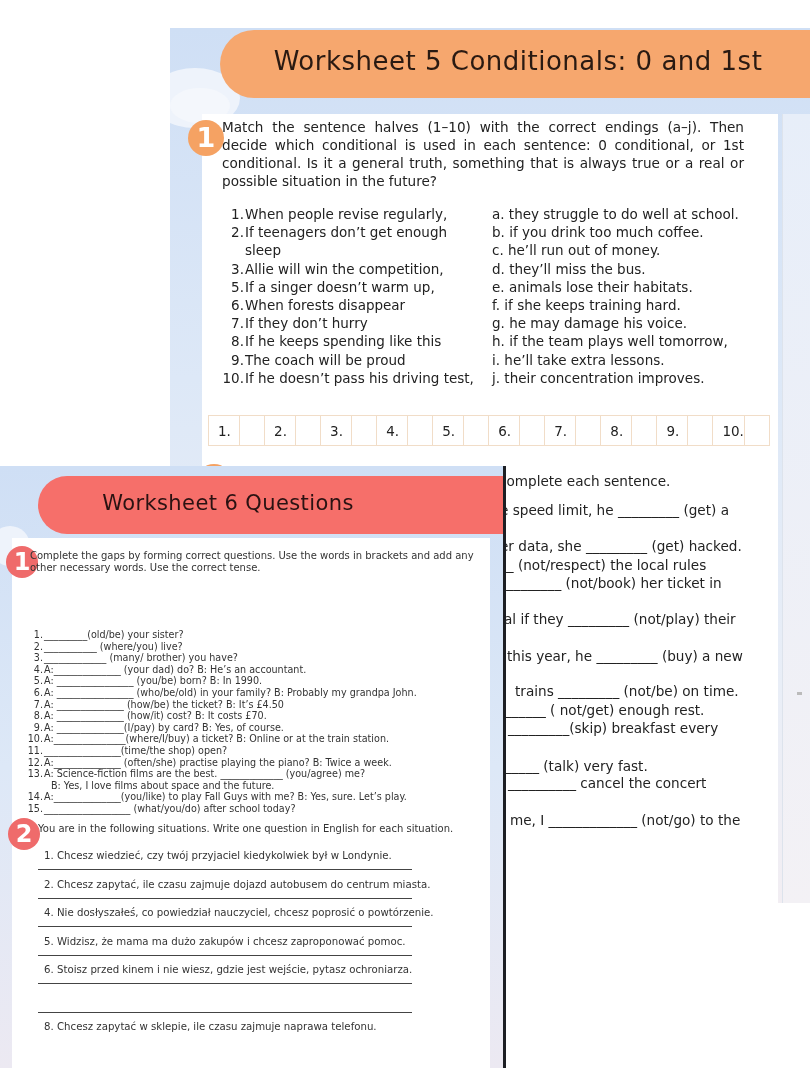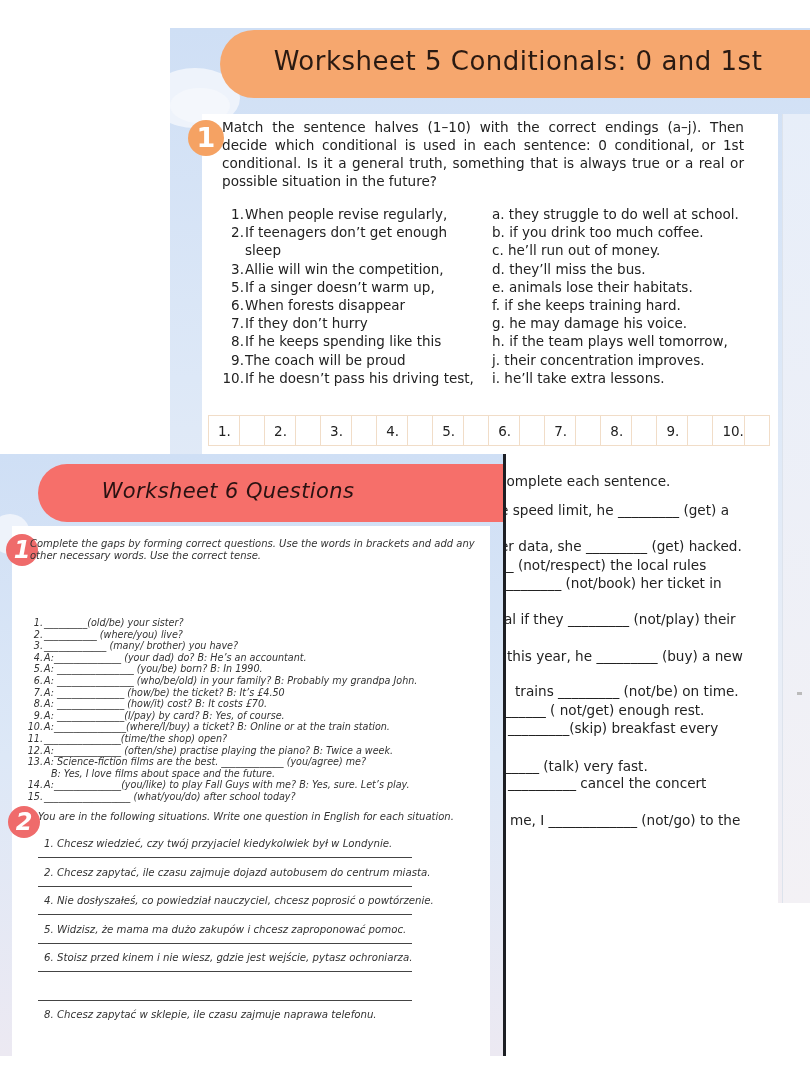--- a/index.html
+++ b/index.html
@@ -72,23 +72,23 @@
     position: absolute; left: 61px; top: 445px;
     font-family: "DejaVu Sans", sans-serif; font-size: 13.6px; color: #222; white-space: nowrap;
   }
   .ws5 .ex2-line {
     position: absolute; left: 60px;
     font-family: "DejaVu Sans", sans-serif; font-size: 13.6px; color: #222; white-space: nowrap;
   }
 
   
   .ws6 {
-    position: absolute; left: 0; top: 454px; width: 506px; height: 602px;
+    position: absolute; left: 0; top: 466px; width: 506px; height: 602px;
     background: linear-gradient(180deg, #cfdff5 0%, #dde8f7 50%, #ece9f2 100%);
-    border-right: 3px solid #1d1f24; overflow: hidden; font-style: italic;
+    border-right: 3px solid #1d1f24; overflow: hidden;
   }
   .ws6 .cloud { position: absolute; left: -10px; top: 60px; width: 40px; height: 40px; background: #eef3fb; border-radius: 50%; }
   .ws6 .header {
     position: absolute; left: 38px; top: 10px; width: 470px; height: 58px;
     background: #f66f6a; border-radius: 29px 0 0 29px;
   }
   .ws6 .header-title {
     position: absolute; left: 0; top: 15px; width: 380px; text-align: center;
     font-family: "DejaVu Sans", sans-serif; font-size: 21px; color: #2a1212; letter-spacing: 0.4px;
   }
@@ -152,22 +152,22 @@
 
   <ul class="list-right">
     <li>a. they struggle to do well at school.</li>
     <li>b. if you drink too much coffee.</li>
     <li>c. he’ll run out of money.</li>
     <li>d. they’ll miss the bus.</li>
     <li>e. animals lose their habitats.</li>
     <li>f. if she keeps training hard.</li>
     <li>g. he may damage his voice.</li>
     <li>h. if the team plays well tomorrow,</li>
+    <li>i. he’ll take extra lessons.</li>
     <li>j. their concentration improves.</li>
-    <li>i. he’ll take extra lessons.</li>
   </ul>
 
   <div class="answer-grid">
     <div class="cell">1.</div>
       <div class="cell blank"></div>
     <div class="cell">2.</div>
       <div class="cell blank"></div>
     <div class="cell">3.</div>
       <div class="cell blank"></div>
     <div class="cell">4.</div>

